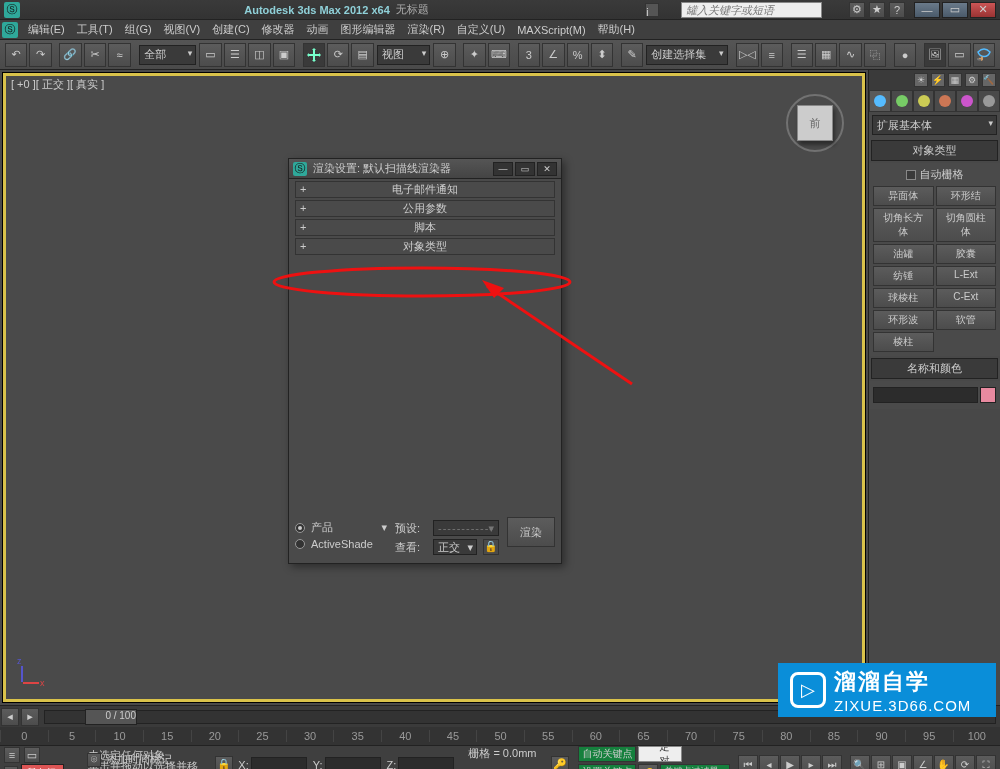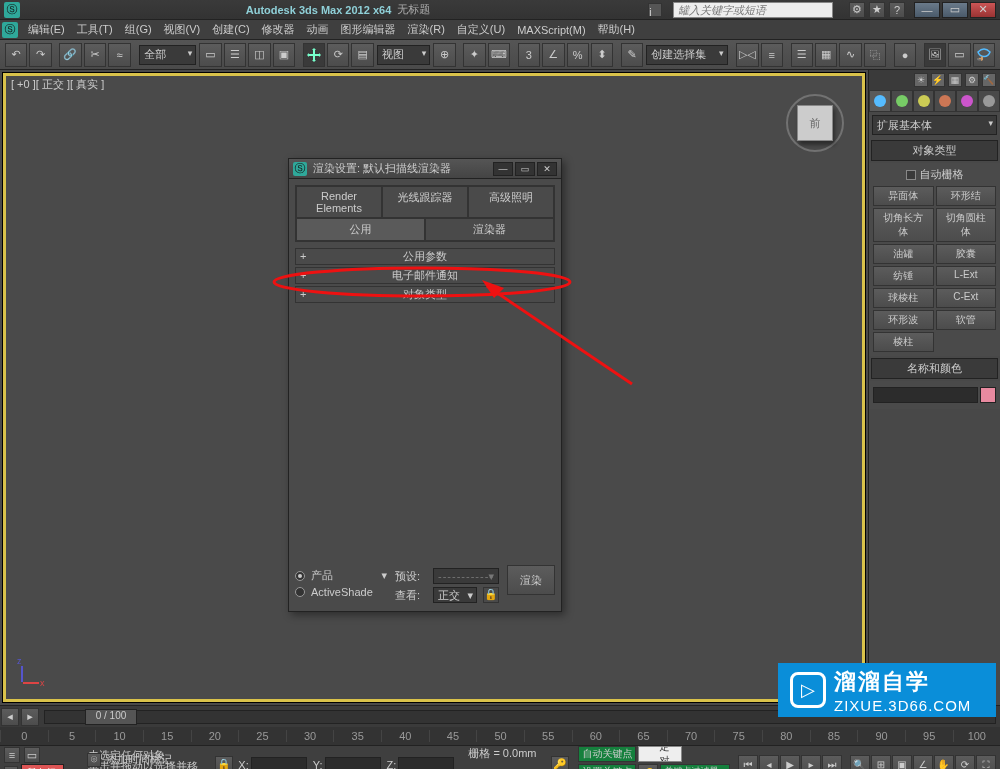--- a/index.html
+++ b/index.html
@@ -3,21 +3,21 @@
 <meta charset="utf-8">
 <style>
 * { margin: 0; padding: 0; box-sizing: border-box; font-family: "Microsoft YaHei", SimSun, sans-serif; font-size: 11px; user-select: none; }
 body { width: 1000px; height: 769px; background: #4a4a4a; overflow: hidden; position: relative; }
 
 
 .titlebar { height: 20px; background: linear-gradient(#3a3a3a,#333); display: flex; align-items: center; padding: 0 4px; color: #ccc; border-bottom: 1px solid #222; }
 .appicon { width: 16px; height: 16px; background: #2fa89a; border-radius: 2px; color: #111; display: flex; align-items: center; justify-content: center; margin-right: 8px; }
 .tbspacer { flex: 1; }
 .tbtitle { color: #8fd0d8; font-weight: bold; margin-right: 6px; }
-.tbinput { width: 160px; height: 16px; background: #eee; border: 1px solid #888; padding: 0 4px; color: #777; font-style: italic; margin: 0 9px; }
+.tbinput { width: 141px; height: 16px; background: #eee; border: 1px solid #888; padding: 0 4px; color: #777; font-style: italic; margin: 0 20px; }
 .wbtn { width: 26px; height: 16px; background: linear-gradient(#6a7a8a,#4a5a6a); border: 1px solid #222; margin-left: 2px; display: flex; align-items: center; justify-content: center; color: #ccc; }
 .wbtn.close { background: linear-gradient(#c55,#933); }
 
 
 .menubar { height: 20px; background: #3f3f3f; display: flex; align-items: center; padding: 0 2px; color: #ccc; border-bottom: 1px solid #222; }
 .mitem { padding: 2px 6px; cursor: default; }
 
 
 .maintoolbar { height: 30px; background: linear-gradient(#555,#4a4a4a); display: flex; align-items: center; padding: 0 4px; border-bottom: 1px solid #222; }
 .tbtn { width: 24px; height: 24px; background: linear-gradient(#5c5c5c,#4c4c4c); border: 1px solid #333; margin: 0 1px; display: flex; align-items: center; justify-content: center; color: #ccc; cursor: pointer; }
@@ -85,21 +85,21 @@
 .dlg-dashes { background: #3a3a3a; border: 1px solid #222; color: #777; letter-spacing: 1px; overflow: hidden; }
 .dlg-rbtn { width: 48px; height: 30px; background: linear-gradient(#5c5c5c,#4c4c4c); border: 1px solid #333; color: #ccc; display: flex; align-items: center; justify-content: center; cursor: pointer; }
 .dlg-mini { width: 16px; height: 16px; background: #4a4a4a; border: 1px solid #333; }
 
 
 .annot { position: absolute; left: 272px; top: 264px; width: 380px; height: 140px; pointer-events: none; }
 
 
 .timeline { height: 22px; background: #3a3a3a; border-top: 1px solid #222; display: flex; align-items: center; }
 .time-slider { flex: 1; position: relative; height: 14px; background: #333; margin: 0 4px; border: 1px solid #222; }
-.time-thumb { position: absolute; left: 40px; top: -2px; width: 52px; height: 16px; background: #555; border: 1px solid #222; color: #ccc; text-align: center; font-size: 10px; }
+.time-thumb { position: absolute; left: 40px; top: -2px; width: 52px; height: 16px; background: #555; border: 1px solid #222; color: #ccc; text-align: right; font-size: 10px; }
 .trackbar { height: 18px; background: #333; display: flex; align-items: center; color: #999; font-size: 9px; }
 .trackbar .seg { flex: 1; text-align: center; border-left: 1px solid #444; }
 .statusbar { height: 38px; background: #3f3f3f; border-top: 1px solid #222; display: flex; }
 .sb-left { width: 82px; display: flex; flex-direction: column; }
 .sb-row { height: 18px; display: flex; align-items: center; gap: 2px; padding: 0 3px; }
 .sb-nowbtn { background: #d55; color: #fff; border: 1px solid #222; padding: 1px 4px; font-size: 10px; }
 .sb-msg { flex: 1; color: #ccc; display: flex; flex-direction: column; justify-content: center; padding: 0 6px; }
 .sb-msg div { height: 18px; display: flex; align-items: center; }
 .sb-icons { display: flex; align-items: center; gap: 2px; padding: 0 4px; }
 .sb-xyz { color: #ccc; display: flex; align-items: center; gap: 2px; }
@@ -393,30 +393,24 @@
 
 <div class="dialog">
   <div class="dlg-title">
     <span style="width:14px;height:14px;background:#2fa89a;border-radius:2px;margin-right:6px;display:flex;align-items:center;justify-content:center;color:#111">Ⓢ</span>
     <span>渲染设置: 默认扫描线渲染器</span>
     <div class="sp"></div>
     <div class="dlg-ctrl">—</div>
     <div class="dlg-ctrl">▭</div>
     <div class="dlg-ctrl">✕</div>
   </div>
-  <div class="dlg-tabs">
-    <div class="dlg-tab r1">Render Elements</div>
-    <div class="dlg-tab r1">光线跟踪器</div>
-    <div class="dlg-tab r1">高级照明</div>
-    <div class="dlg-tab r2 active">公用</div>
-    <div class="dlg-tab r2">渲染器</div>
-  </div>
   <div class="dlg-rollouts">
+    <div class="dlg-roll">电子邮件通知</div>
     <div class="dlg-roll">公用参数</div>
-    <div class="dlg-roll">电子邮件通知</div>
+    <div class="dlg-roll">脚本</div>
     <div class="dlg-roll">对象类型</div>
   </div>
   <div class="dlg-body-space"></div>
   <div class="dlg-bottom">
     <div style="display:flex;gap:8px;align-items:stretch">
       <div style="flex:0 0 92px">
         <div class="dlg-brow">
           <div class="dlg-radio on"></div>
           <span style="color:#ccc">产品</span>
           <span style="color:#ccc;margin-left:auto">▾</span>

